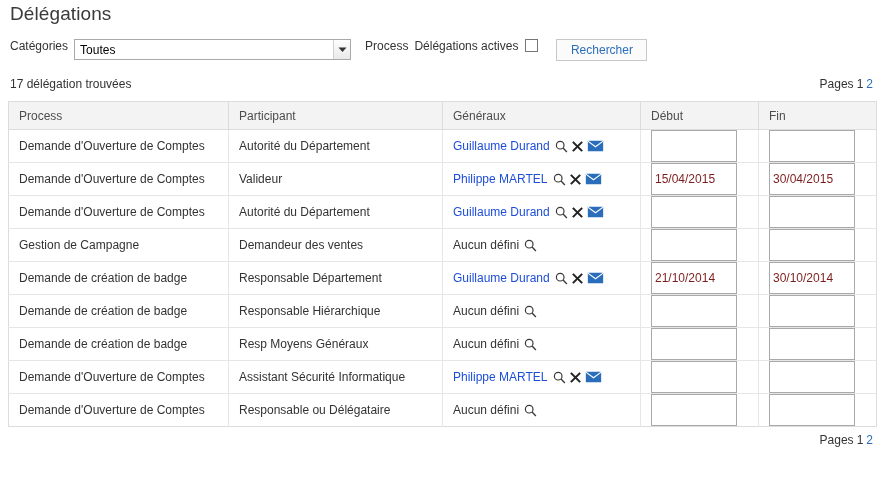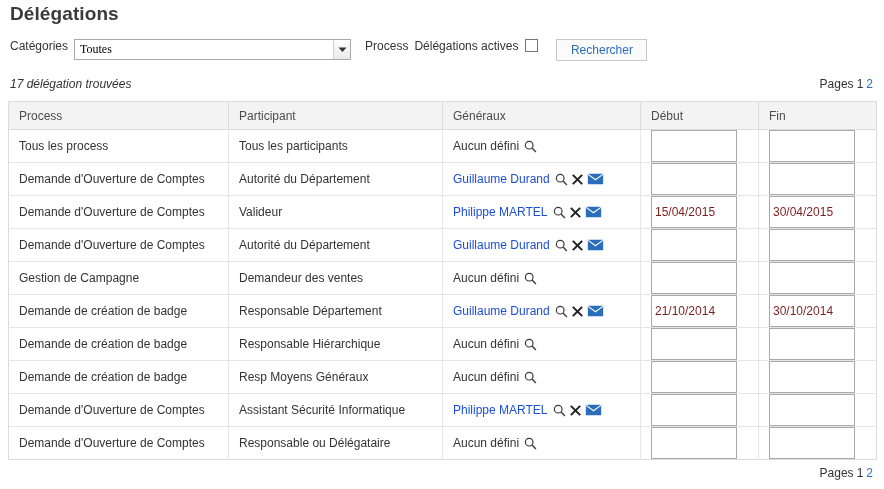--- a/index.html
+++ b/index.html
@@ -16,21 +16,21 @@
   .page {
     position: relative;
     width: 884px;
     height: 489px;
     padding: 0 8px;
     overflow: hidden;
   }
   .page-title {
     font-size: 19px;
     color: #3a3a3a;
-    font-weight: bold;
+    font-weight: normal;
     margin: 3px 0 14px 0;
     padding-left: 2px;
     letter-spacing: 0.1px;
   }
   
   .filter-bar {
     display: flex;
     align-items: flex-start;
     height: 22px;
     margin-bottom: 16px;
@@ -43,21 +43,20 @@
     white-space: nowrap;
   }
   .select-wrap {
     position: relative;
     height: 21px;
     background: #ffffff;
     border: 1px solid #a9a9a9;
     display: flex;
     align-items: center;
     margin-right: 14px;
-    font-family: Liberation Serif, serif;
   }
   .select-wrap.cat { width: 277px; }
   .select-wrap.proc { width: 245px; }
   .select-value {
     flex: 1;
     padding-left: 5px;
     font-size: 12px;
     color: #000000;
     overflow: hidden;
     white-space: nowrap;
@@ -97,21 +96,21 @@
     padding: 0;
   }
   
   .results-row {
     display: flex;
     align-items: baseline;
     justify-content: space-between;
     margin-bottom: 10px;
     padding: 0 3px 0 2px;
   }
-  .results-count { font-size: 12px; color: #333333; font-style: italic; }
+  .results-count { font-size: 12px; color: #333333; }
   .pager { font-size: 12px; color: #333333; white-space: nowrap; }
   .pager .pg-label { }
   .pager a {
     color: #2a6ebb;
     text-decoration: none;
     margin-left: 3px;
   }
   .pager a.current { color: #333333; }
   
   table.deleg {
@@ -210,37 +209,20 @@
       <tr>
         <th class="col-process">Process</th>
         <th class="col-part">Participant</th>
         <th class="col-deleg">Généraux</th>
         <th class="col-debut">Début</th>
         <th class="col-fin">Fin</th>
       </tr>
     </thead>
     <tbody>
         <tr>
-          <td class="col-process">Tous les process</td>
-          <td class="col-part">Tous les participants</td>
-          <td class="col-deleg">
-            <div class="deleg-cell">
-              <span class="deleg-name">Aucun défini</span>
-              <span class="icon first">
-                <svg width="13" height="13" viewBox="0 0 14 14" aria-hidden="true">
-                  <circle cx="5.6" cy="5.6" r="4.1" fill="none" stroke="#3a3a3a" stroke-width="1.3"></circle>
-                  <line x1="8.7" y1="8.7" x2="12.8" y2="12.8" stroke="#3a3a3a" stroke-width="1.5"></line>
-                </svg>
-              </span>
-            </div>
-          </td>
-          <td class="col-debut"><input type="text" class="date-input" style=""></td>
-          <td class="col-fin"><input type="text" class="date-input" style=""></td>
-        </tr>
-        <tr>
           <td class="col-process">Demande d'Ouverture de Comptes</td>
           <td class="col-part">Autorité du Département</td>
           <td class="col-deleg">
             <div class="deleg-cell">
               <span class="deleg-name link">Guillaume Durand</span>
               <span class="icon first">
                 <svg width="13" height="13" viewBox="0 0 14 14" aria-hidden="true">
                   <circle cx="5.6" cy="5.6" r="4.1" fill="none" stroke="#3a3a3a" stroke-width="1.3"></circle>
                   <line x1="8.7" y1="8.7" x2="12.8" y2="12.8" stroke="#3a3a3a" stroke-width="1.5"></line>
                 </svg>

